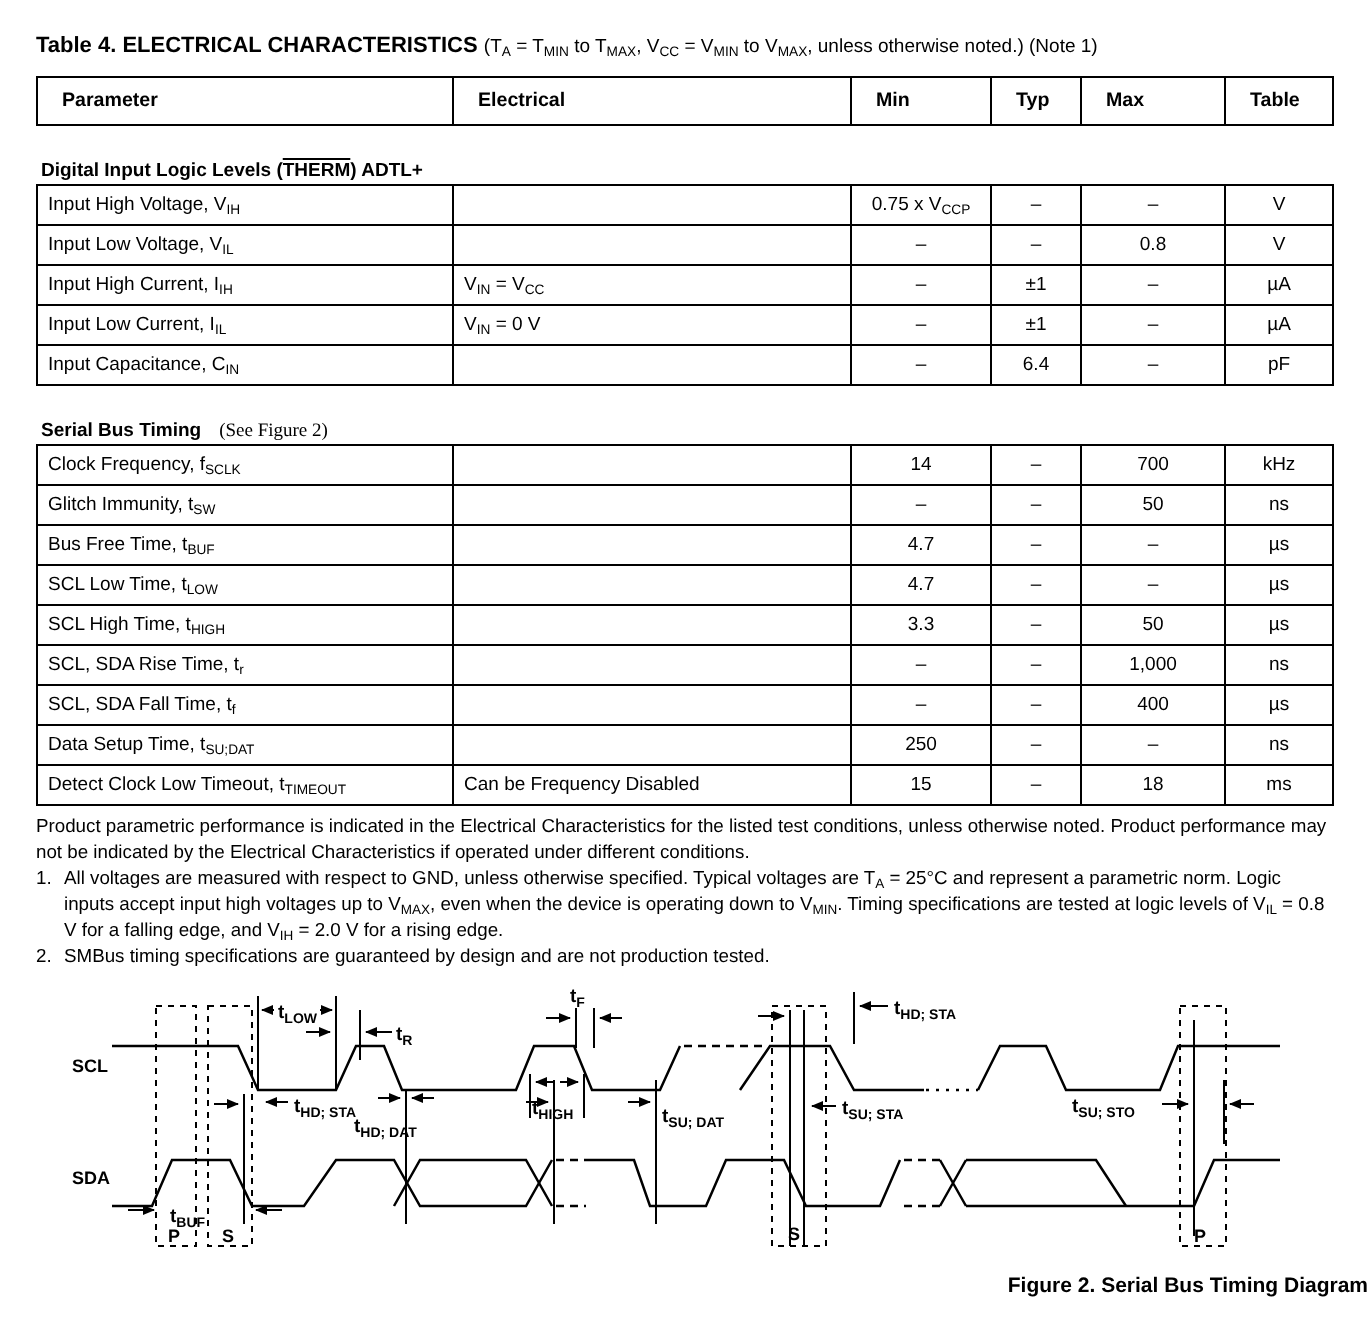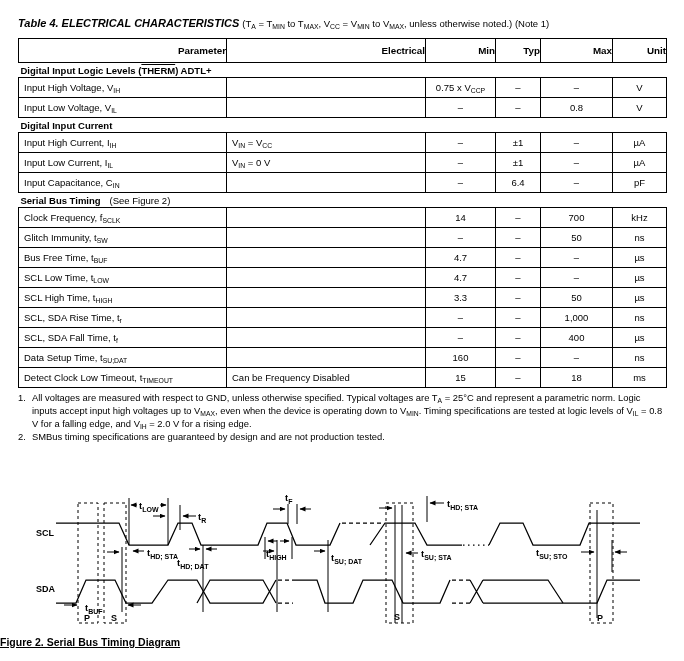--- a/index.html
+++ b/index.html
@@ -1,47 +1,47 @@
 <!DOCTYPE html>
 <html><head>
 <meta charset="utf-8">
 <style>
   html,body{margin:0;padding:0;background:#fff;}
   .page{position:relative;width:684px;height:661px;background:#ffffff;color:#000;
         font-family:"Liberation Sans",sans-serif;overflow:hidden;}
   
   .tbl-title{padding:17px 0 9px 18px;font-size:11px;}
-  .tbl-title .prefix{font-weight:bold;font-size:11px;font-style:italic;}
+  .tbl-title .prefix{font-weight:bold;font-size:11px;}
   .tbl-title .cond{font-weight:normal;font-size:9.5px;}
   sub{font-size:0.72em;vertical-align:-2px;line-height:0;letter-spacing:0;}
   .ol{text-decoration:overline;}
   
   table.ec{border-collapse:collapse;table-layout:fixed;width:648px;margin-left:18px;
            font-size:9.5px;}
   table.ec th{border:1.6px solid #000;border-bottom:1.9px solid #000;font-size:9.8px;
-              font-weight:bold;height:23px;padding:0 0;text-align:right;}
+              font-weight:bold;height:23px;padding:0 12px;text-align:left;}
   table.ec td{border:1px solid #000;height:19px;padding:0 5px;vertical-align:middle;}
   table.ec td.c-param{text-align:left;}
   table.ec td.c-cond{text-align:left;}
   table.ec td.c-num{text-align:center;padding:0 2px;}
   table.ec tr.data-row td:first-child{border-left:1.6px solid #000;}
   table.ec tr.data-row td:last-child{border-right:1.6px solid #000;}
   table.ec td.section-cell{border-left:none;border-right:none;border-top:1.4px solid #000;
-           border-bottom:1.4px solid #000;font-weight:bold;height:13px;padding:1px 0 0 2px;}
-  table.ec td.section-cell .sec-suffix{font-weight:normal;margin-left:9px;}
+           border-bottom:1.4px solid #000;font-weight:bold;height:13px;padding:16px 0 0 2px;}
+  table.ec td.section-cell .sec-suffix{font-weight:normal;margin-left:9px;font-family:Liberation Serif, serif;}
   tbody tr:last-child td{border-bottom:1.7px solid #000;}
   
   .notes{margin:3px 0 0 18px;width:650px;font-size:9.4px;line-height:13px;}
   .note-intro{margin:0;}
   .note-item{display:flex;}
   .note-num{width:14px;flex:none;}
   .note-text{flex:1;}
   
   .figure{position:absolute;top:470px;left:0;width:684px;}
-  .fig-caption{width:684px;text-align:left;font-size:10.5px;font-weight:bold;margin-top:2px;text-decoration:underline;}
+  .fig-caption{width:684px;text-align:right;font-size:10.5px;font-weight:bold;margin-top:2px;}
   svg text{font-family:"Liberation Sans",sans-serif;font-weight:bold;fill:#000;}
   .wave{fill:none;stroke:#000;stroke-width:1.25;}
   .wave-d{fill:none;stroke:#000;stroke-width:1.25;stroke-dasharray:4 3;}
   .wave-dot{fill:none;stroke:#000;stroke-width:1.25;stroke-dasharray:1.5 3.5;}
   .dbox{fill:none;stroke:#000;stroke-width:1;stroke-dasharray:3 3;}
   .bar{stroke:#000;stroke-width:1;}
   .arr{stroke:#000;stroke-width:1;}
 </style>
 </head>
 <body>
@@ -62,21 +62,21 @@
         <col style="width:72px">
         <col style="width:54px">
     </colgroup>
     <thead>
       <tr>
         <th>Parameter</th>
         <th>Electrical</th>
         <th>Min</th>
         <th>Typ</th>
         <th>Max</th>
-        <th>Unit</th>
+        <th>Table</th>
       </tr>
     </thead>
     <tbody>
         <tr>
           <td colspan="6" class="section-cell"><span>Digital Input Logic Levels (<span class="ol">THERM</span>) ADTL+</span></td>
         </tr>
         <tr class="data-row">
           <td class="c-param">Input High Voltage, V<sub>IH</sub></td>
           <td class="c-cond"></td>
           <td class="c-num">0.75 x V<sub>CCP</sub></td>
@@ -85,23 +85,20 @@
           <td class="c-num">V</td>
         </tr>
         <tr class="data-row">
           <td class="c-param">Input Low Voltage, V<sub>IL</sub></td>
           <td class="c-cond"></td>
           <td class="c-num">–</td>
           <td class="c-num">–</td>
           <td class="c-num">0.8</td>
           <td class="c-num">V</td>
         </tr>
-        <tr>
-          <td colspan="6" class="section-cell"><span>Digital Input Current</span></td>
-        </tr>
         <tr class="data-row">
           <td class="c-param">Input High Current, I<sub>IH</sub></td>
           <td class="c-cond">V<sub>IN</sub> = V<sub>CC</sub></td>
           <td class="c-num">–</td>
           <td class="c-num">±1</td>
           <td class="c-num">–</td>
           <td class="c-num">µA</td>
         </tr>
         <tr class="data-row">
           <td class="c-param">Input Low Current, I<sub>IL</sub></td>
@@ -174,37 +171,38 @@
           <td class="c-param">SCL, SDA Fall Time, t<sub>f</sub></td>
           <td class="c-cond"></td>
           <td class="c-num">–</td>
           <td class="c-num">–</td>
           <td class="c-num">400</td>
           <td class="c-num">µs</td>
         </tr>
         <tr class="data-row">
           <td class="c-param">Data Setup Time, t<sub>SU;DAT</sub></td>
           <td class="c-cond"></td>
-          <td class="c-num">160</td>
+          <td class="c-num">250</td>
           <td class="c-num">–</td>
           <td class="c-num">–</td>
           <td class="c-num">ns</td>
         </tr>
         <tr class="data-row">
           <td class="c-param">Detect Clock Low Timeout, t<sub>TIMEOUT</sub></td>
           <td class="c-cond">Can be Frequency Disabled</td>
           <td class="c-num">15</td>
           <td class="c-num">–</td>
           <td class="c-num">18</td>
           <td class="c-num">ms</td>
         </tr>
       </tbody>
   </table>
 
   <div class="notes">
+    <p class="note-intro">Product parametric performance is indicated in the Electrical Characteristics for the listed test conditions, unless otherwise noted. Product performance may not be indicated by the Electrical Characteristics if operated under different conditions.</p>
     <div id="note-items">
         <div class="note-item">
           <div class="note-num">1.</div>
           <div class="note-text">All voltages are measured with respect to GND, unless otherwise specified. Typical voltages are T<sub>A</sub> = 25°C and represent a parametric norm. Logic inputs accept input high voltages up to V<sub>MAX</sub>, even when the device is operating down to V<sub>MIN</sub>. Timing specifications are tested at logic levels of V<sub>IL</sub> = 0.8 V for a falling edge, and V<sub>IH</sub> = 2.0 V for a rising edge.</div>
         </div>
         <div class="note-item">
           <div class="note-num">2.</div>
           <div class="note-text">SMBus timing specifications are guaranteed by design and are not production tested.</div>
         </div>
       </div>

